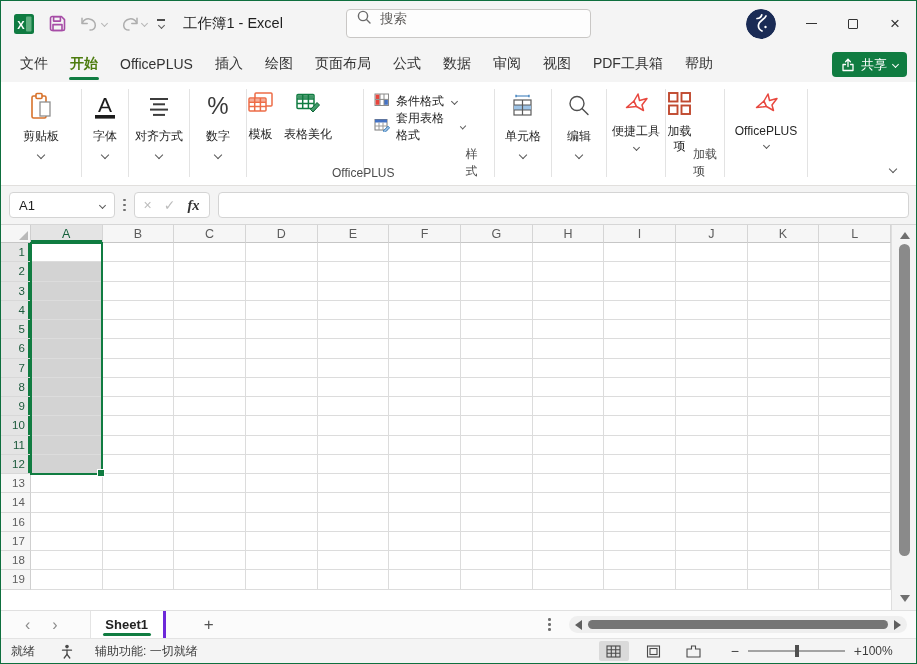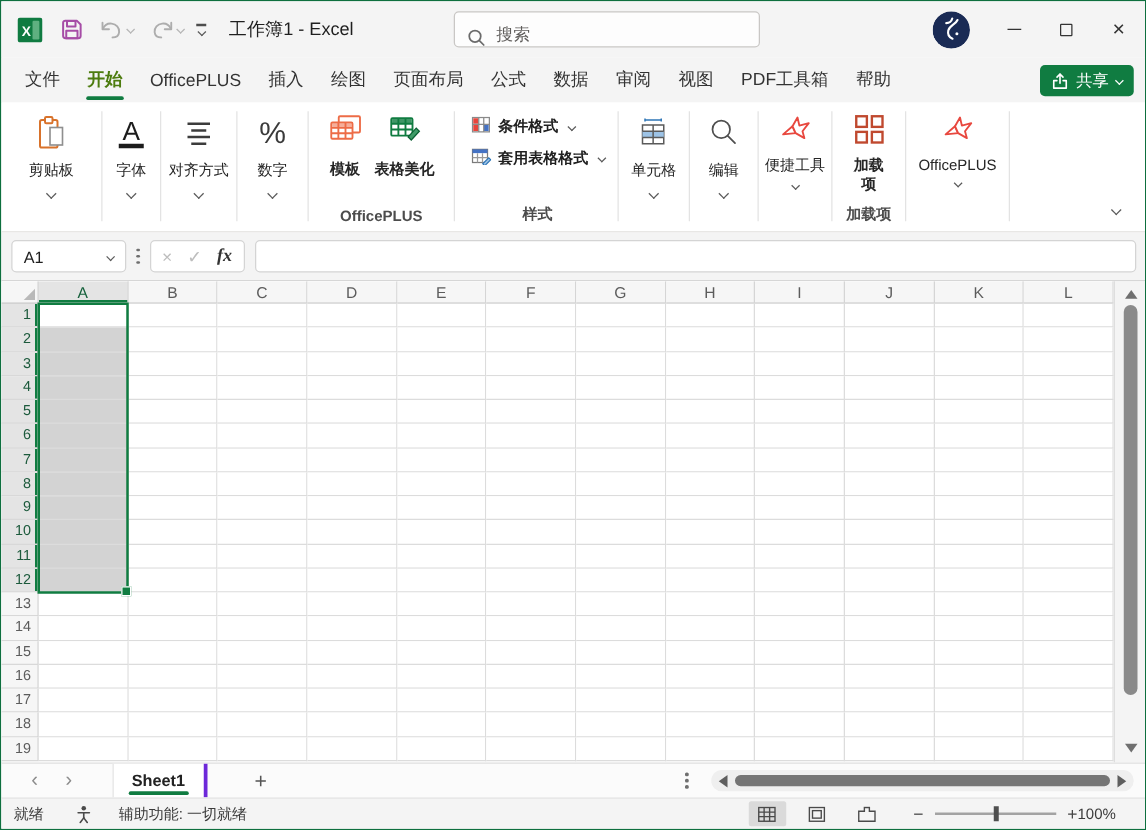--- a/index.html
+++ b/index.html
@@ -11,21 +11,21 @@
     -webkit-font-smoothing:antialiased;
   }
   
   .titlebar{position:absolute;left:0;top:0;width:915px;height:45px;background:#f4f4f4;display:flex;align-items:center;}
   .applogo{margin-left:13px;display:flex;}
   .qatbtn{margin-left:14px;display:flex;align-items:center;}
   .qatgrp{display:flex;align-items:center;margin-left:12px;gap:2px;}
   .qmore{margin-left:10px;display:flex;flex-direction:column;align-items:center;gap:2px;}
   .qmore .bar{width:8px;height:1.4px;background:#4d4d4d;}
   .wtitle{margin-left:18px;font-size:14.5px;color:#1f1f1f;}
-  .searchbox{position:absolute;left:345px;top:8px;width:245px;height:29px;background:#fdfdfd;border:1px solid #c9c7c5;border-radius:4px;display:flex;align-items:flex-end;padding:0 10px;gap:9px;margin-left:17px;}
+  .searchbox{position:absolute;left:345px;top:8px;width:245px;height:29px;background:#fdfdfd;border:1px solid #c9c7c5;border-radius:4px;display:flex;align-items:flex-start;padding:0 10px;gap:9px;}
   .searchbox span{font-size:13.5px;color:#605e5c;}
   .tb-right{position:absolute;right:0;top:0;height:45px;display:flex;align-items:center;}
   .avatar{width:30px;height:30px;border-radius:50%;overflow:hidden;margin-right:14px;}
   .wbtn{width:42px;height:45px;display:flex;align-items:center;justify-content:center;color:#333;}
   .minbar{width:11px;height:1.3px;background:#333;}
   .maxbox{width:10px;height:10px;border:1.3px solid #333;border-radius:1px;}
   .closex{font-size:17px;color:#333;line-height:1;}
   
   .tabrow{position:absolute;left:0;top:45px;width:915px;height:36px;background:#f4f4f4;display:flex;align-items:center;padding-left:8px;}
   .tab{position:relative;height:100%;display:flex;align-items:center;padding:0 11px;font-size:14px;color:#333;cursor:default;}
@@ -36,33 +36,33 @@
   .ribbon{position:absolute;left:0;top:81px;width:915px;height:104px;background:#fff;border-bottom:1px solid #e1dfdd;display:flex;align-items:stretch;padding-top:3px;}
   .vsep{width:1px;background:#e3e3e3;margin:4px 0 8px;}
   .rgc{display:flex;flex-direction:column;align-items:center;padding-top:6px;}
   .rgc .icon{height:32px;display:flex;align-items:center;justify-content:center;}
   .rlbl{font-size:12px;color:#262626;margin-top:5px;white-space:nowrap;}
   .rgc .chv{margin-top:7px;}
   .chv{display:inline-block;width:6px;height:6px;border-right:1.4px solid #5a5a5a;border-bottom:1.4px solid #5a5a5a;transform:rotate(45deg);}
   .chv.s{width:5px;height:5px;}
   .chv.wh{border-color:#fff;width:5px;height:5px;}
   .chv.dis{border-color:#b5b5b5;}
-  .grpcol{display:flex;flex-direction:column;align-items:center;font-weight:bold;}
+  .grpcol{display:flex;align-items:flex-start;}
   .grplbl{margin-top:auto;padding-bottom:5px;font-size:12px;color:#4c4c4c;}
   .opbtns{display:flex;gap:10px;padding-top:6px;}
   .opbtn{display:flex;flex-direction:column;align-items:center;}
   .stygrp{padding:2px 8px 0 10px;}
   .styitem{display:flex;align-items:center;gap:6px;height:25px;font-size:12px;color:#1f1f1f;}
   .styitem .chv{margin-left:2px;}
   .bigbtn{display:flex;flex-direction:column;align-items:center;padding-top:6px;}
   .biglbl{font-size:12px;color:#262626;margin-top:4px;text-align:center;line-height:15px;}
   .ribcol{position:absolute;right:20px;bottom:9px;}
   
   .fbar{position:absolute;left:0;top:185px;width:915px;height:39px;background:#f4f4f4;border-bottom:1px solid #d6d6d6;display:flex;align-items:center;}
-  .namebox{margin-left:8px;width:92px;height:26px;background:#fff;border:1px solid #d4d4d4;border-radius:4px;display:flex;align-items:center;padding:0 9px;font-size:13px;color:#1f1f1f;}
+  .namebox{margin-left:8px;width:106px;height:26px;background:#fff;border:1px solid #d4d4d4;border-radius:4px;display:flex;align-items:center;padding:0 9px;font-size:13px;color:#1f1f1f;}
   .namebox span{flex:1;}
   .dots3v{display:flex;flex-direction:column;gap:2.5px;margin:0 8px;}
   .dots3v i{width:2.6px;height:2.6px;border-radius:50%;background:#6f6f6f;}
   .fxbox{height:26px;background:#fff;border:1px solid #d4d4d4;border-radius:4px;display:flex;align-items:center;padding:0 9px;gap:12px;}
   .fbtn{font-size:14px;color:#bdbdbd;line-height:1;}
   .fbtn.fx{font-family:"Liberation Serif",serif;font-style:italic;font-size:14.5px;color:#333;font-weight:bold;}
   .ffield{flex:1;margin:0 7px 0 8px;height:26px;background:#fff;border:1px solid #d4d4d4;border-radius:4px;}
   
   .sheet{position:absolute;left:0;top:224px;width:890px;height:385px;overflow:hidden;background:#fff;}
   .ghr{display:flex;height:18px;}
@@ -641,35 +641,20 @@
         <div class="gc"></div>
         <div class="gc"></div>
         <div class="gc"></div>
         <div class="gc"></div>
         <div class="gc"></div>
         <div class="gc"></div>
         <div class="gc"></div>
         <div class="gc"></div>
       </div>
       <div class="grow">
-        <div class="rhd">15</div>
-        <div class="gc"></div>
-        <div class="gc"></div>
-        <div class="gc"></div>
-        <div class="gc"></div>
-        <div class="gc"></div>
-        <div class="gc"></div>
-        <div class="gc"></div>
-        <div class="gc"></div>
-        <div class="gc"></div>
-        <div class="gc"></div>
-        <div class="gc"></div>
-        <div class="gc"></div>
-      </div>
-      <div class="grow">
         <div class="rhd">16</div>
         <div class="gc"></div>
         <div class="gc"></div>
         <div class="gc"></div>
         <div class="gc"></div>
         <div class="gc"></div>
         <div class="gc"></div>
         <div class="gc"></div>
         <div class="gc"></div>
         <div class="gc"></div>

